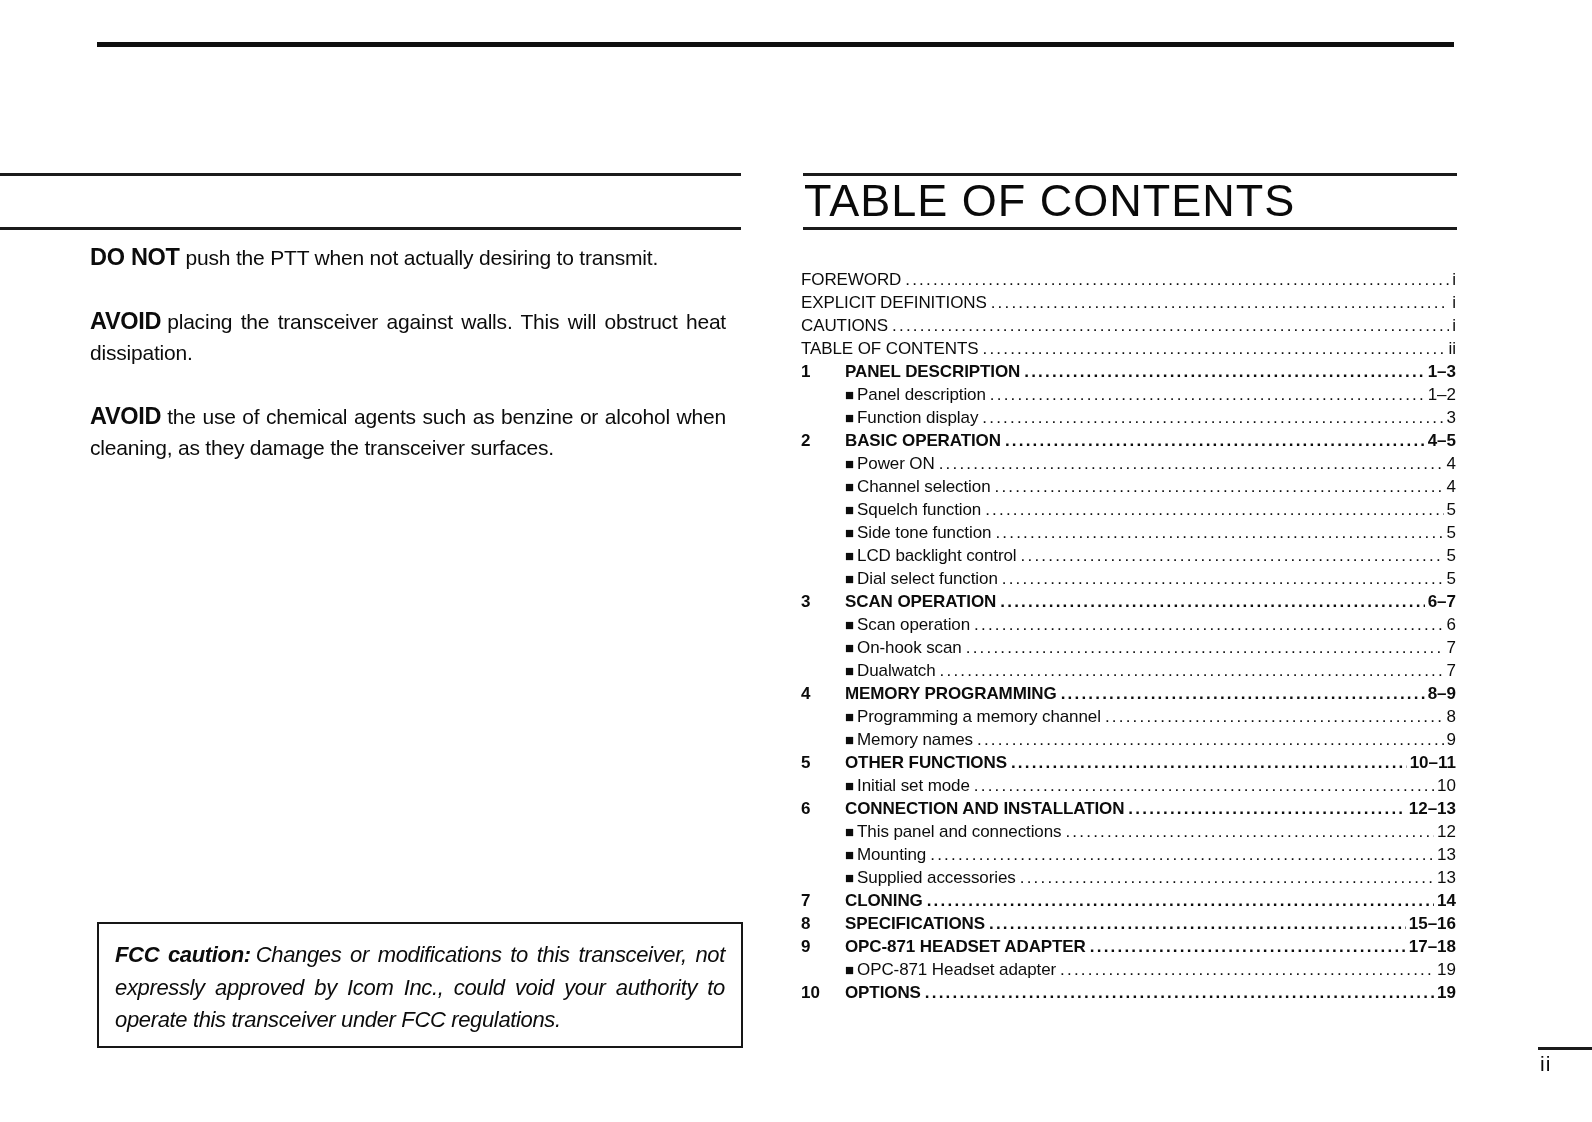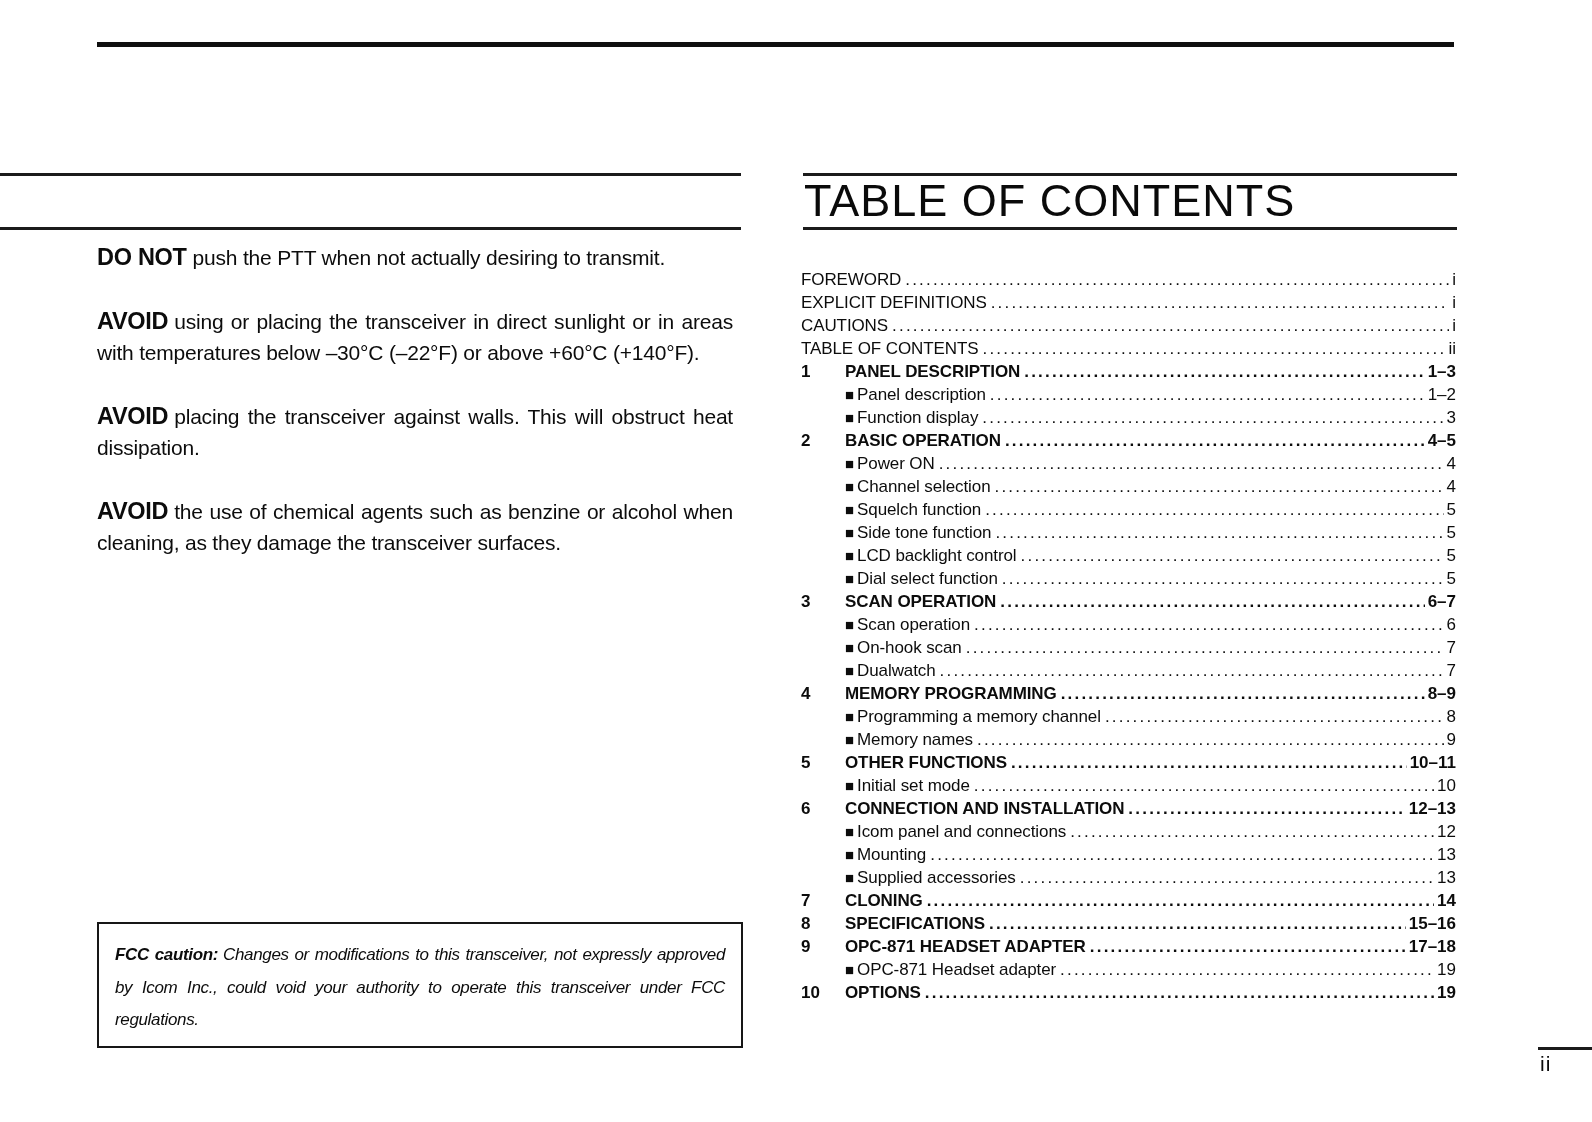--- a/index.html
+++ b/index.html
@@ -20,36 +20,36 @@
   .rrule2      { left: 803px; top: 227px;  width: 654px;  height: 3px; }
   .foot-rule   { left: 1538px;top: 1047px; width: 54px;   height: 3px; }
 
   .toc-title {
     position: absolute; left: 804px; top: 174px; width: 654px; height: 54px;
     display: flex; align-items: center;
     font-size: 45px; letter-spacing: 1px; font-weight: 400; color:#0a0a0a;
     white-space: nowrap;
   }
 
-  .paras { position: absolute; left: 97px; top: 242px; width: 636px; }
+  .paras { position: absolute; left: 90px; top: 242px; width: 636px; }
   .paras p {
     margin: 0 0 33px 0;
     font-size: 21px; line-height: 31px; letter-spacing: -0.2px;
     text-align: justify; color: #0c0c0c;
   }
   .lead {
     font-weight: 700; font-size: 23.5px; letter-spacing: -0.3px;
     line-height: 20px; margin-right: 6px; white-space: nowrap;
   }
 
   .fcc-box {
     position: absolute; left: 97px; top: 922px; width: 646px; height: 126px;
     border: 2px solid #161616; box-sizing: border-box;
     padding: 15px 16px 0 16px;
-    font-style: italic; font-size: 17px; line-height: 32.5px;
+    font-style: italic; font-size: 22px; line-height: 32.5px;
     letter-spacing: -0.35px; text-align: justify; color: #0c0c0c;
   }
   .fcc-lead { font-weight: 700; margin-right: 5px; }
 
   .toc-list { position: absolute; left: 801px; top: 268px; width: 655px; }
   .toc-row {
     display: flex; align-items: center;
     height: 23px; line-height: 23px; font-size: 17px;
     white-space: nowrap; color: #0c0c0c;
   }
@@ -75,21 +75,20 @@
 
 <div class="page">
 
   <div class="hrule rule-top"></div>
 
   <div class="hrule lrule1"></div>
   <div class="hrule lrule2"></div>
 
   <div class="paras">
     <p><span class="lead">DO NOT</span><span>push the PTT when not actually desiring to trans­mit.</span></p>
-    <p><span class="lead">AVOID</span><span>using or placing the transceiver in direct sunlight or in areas with temperatures below –30°C (–22°F) or above +60°C (+140°F).</span></p>
     <p><span class="lead">AVOID</span><span>placing the transceiver against walls. This will ob­struct heat dissipation.</span></p>
     <p><span class="lead">AVOID</span><span>the use of chemical agents such as benzine or al­cohol when cleaning, as they damage the transceiver sur­faces.</span></p>
   </div>
 
   <div class="fcc-box">
     <span class="fcc-lead">FCC caution:</span><span>Changes or modifications to this transceiver, not expressly approved by Icom Inc., could void your authority to operate this transceiver under FCC regulations.</span>
   </div>
 
   <div class="hrule rrule1"></div>
   <div class="toc-title">TABLE OF CONTENTS</div>
@@ -231,21 +230,21 @@
         <span class="toc-page">10</span>
       </div>
       <div class="toc-row toc-chapter">
         <span class="toc-num">6</span>
         <span class="toc-label">CONNECTION AND INSTALLATION</span>
         <span class="toc-dots"></span>
         <span class="toc-page">12–13</span>
       </div>
       <div class="toc-row toc-sub">
         <span class="toc-bullet">■</span>
-        <span class="toc-label">Icom panel and connections</span>
+        <span class="toc-label">This panel and connections</span>
         <span class="toc-dots"></span>
         <span class="toc-page">12</span>
       </div>
       <div class="toc-row toc-sub">
         <span class="toc-bullet">■</span>
         <span class="toc-label">Mounting</span>
         <span class="toc-dots"></span>
         <span class="toc-page">13</span>
       </div>
       <div class="toc-row toc-sub">

